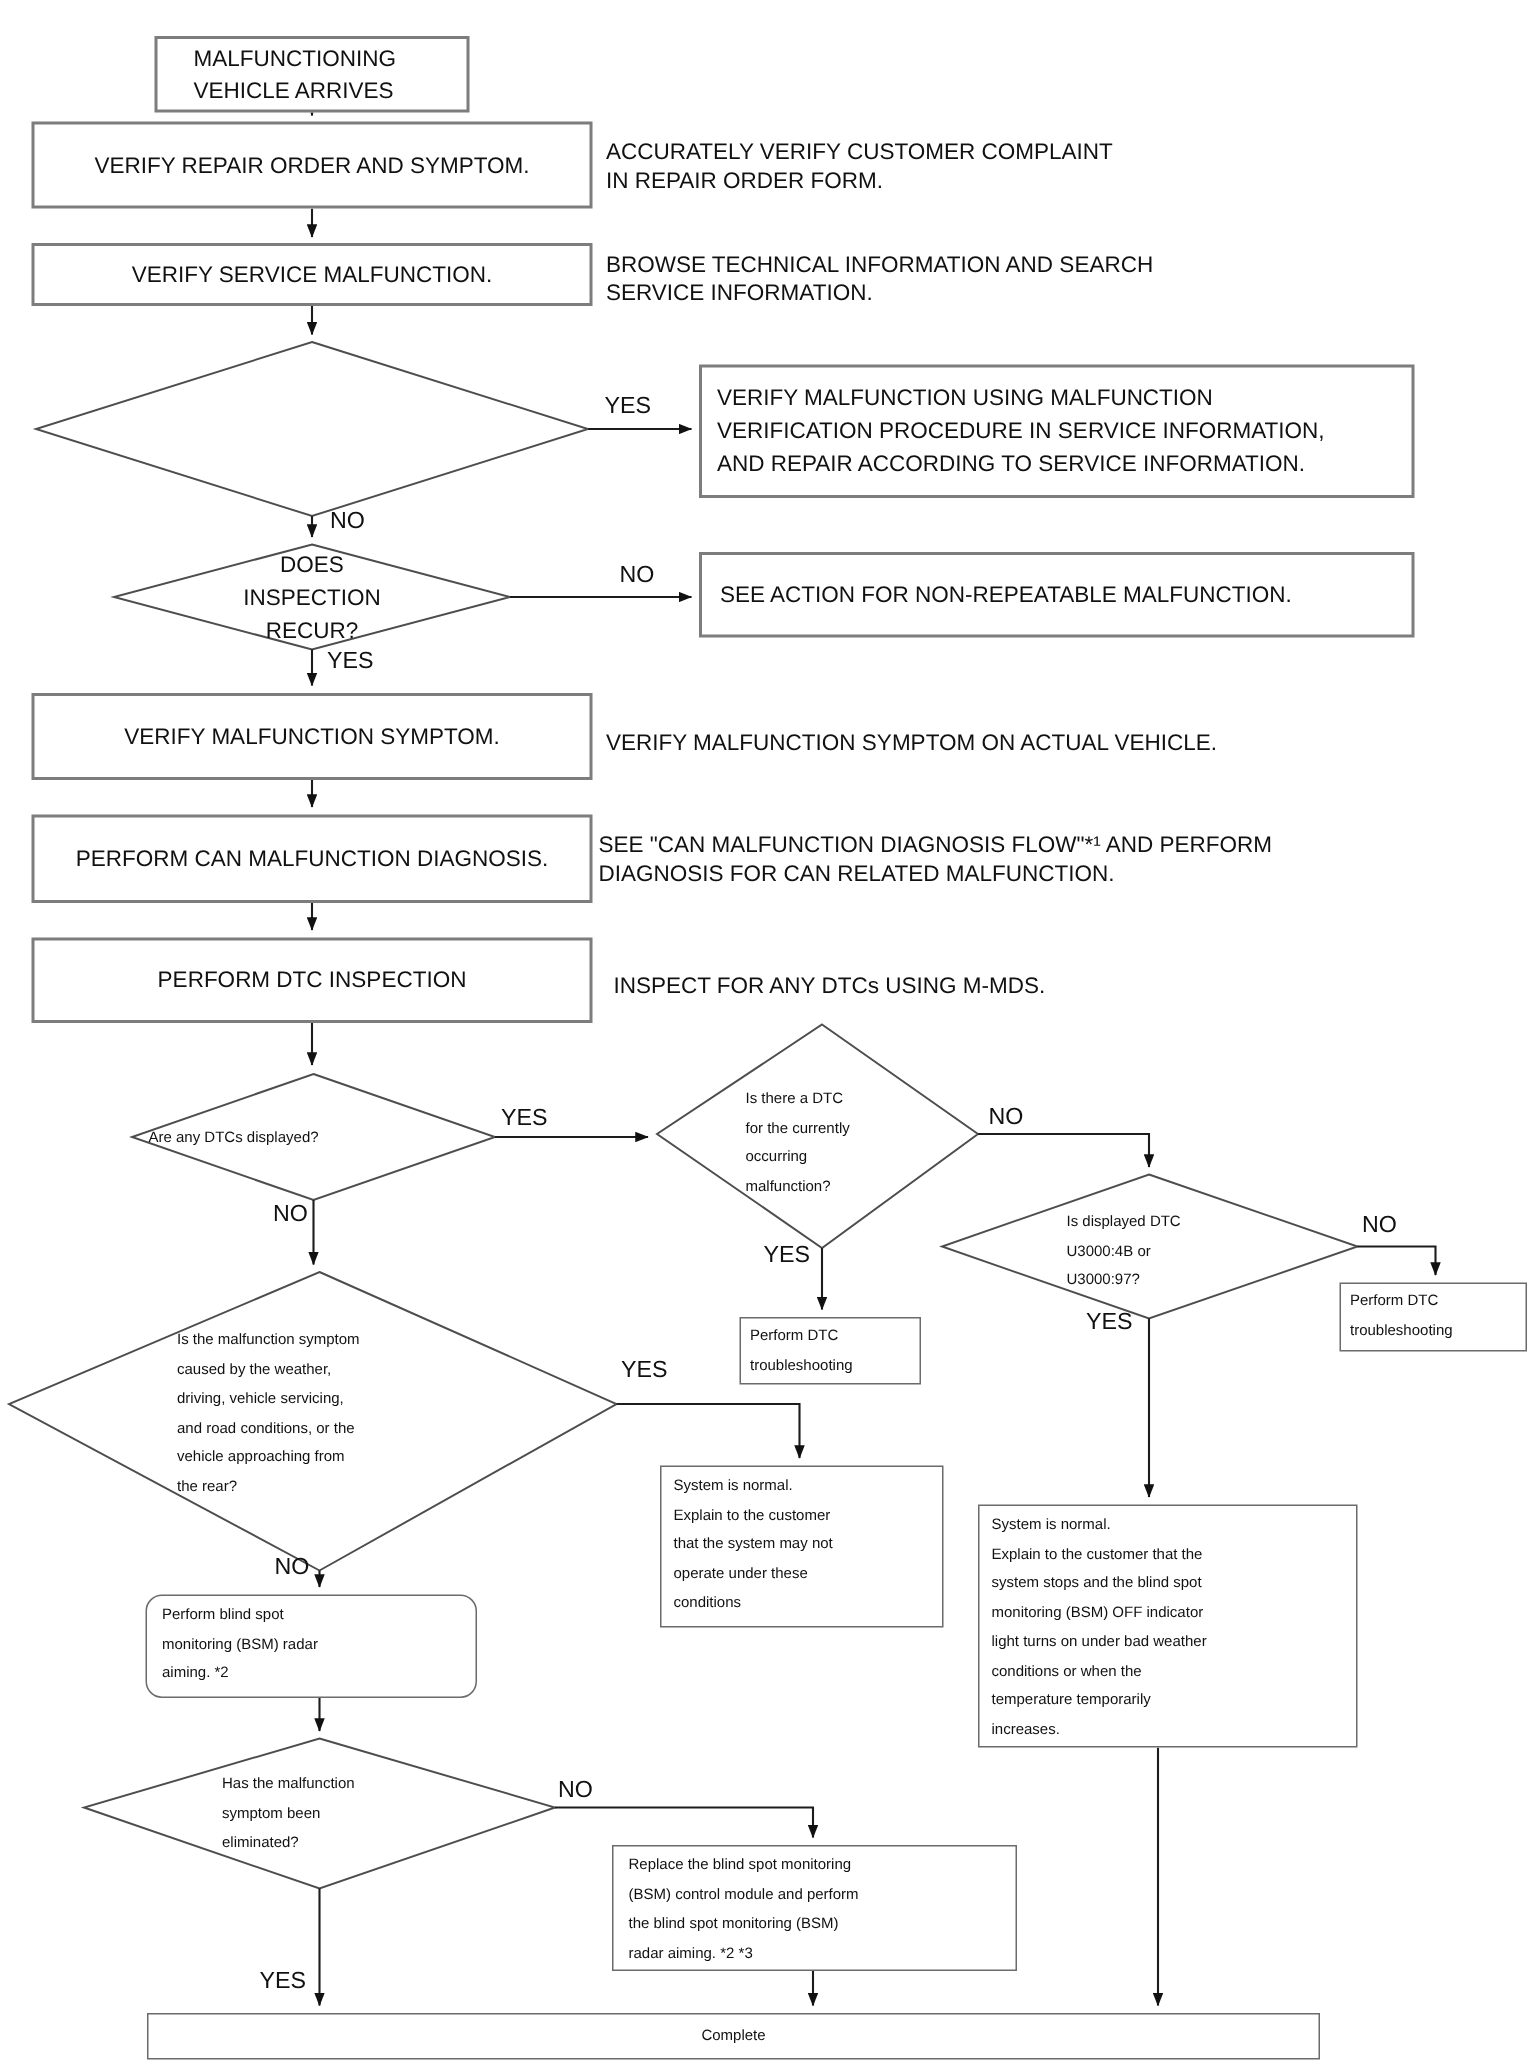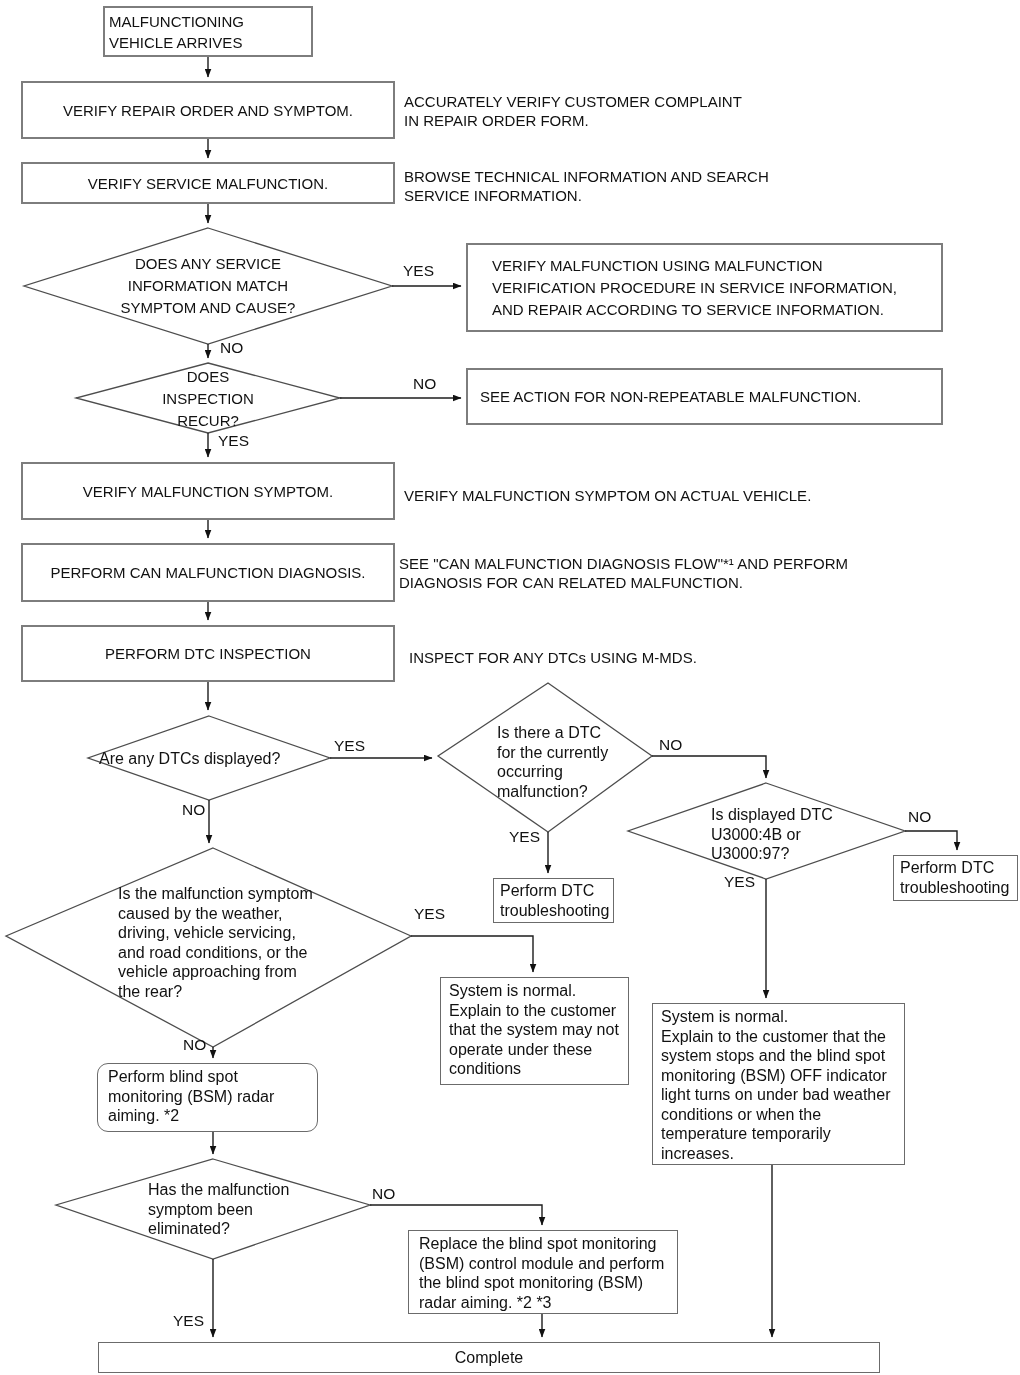--- a/index.html
+++ b/index.html
@@ -9,21 +9,21 @@
     overflow:hidden;
   }
   #wires{position:absolute;left:0;top:0;width:1020px;height:1375px;}
   .box{
     position:absolute;box-sizing:border-box;background:#fff;
     border:2px solid #7d7d7d;display:flex;
   }
   .thin{border-width:1.5px;border-color:#6b6b6b;}
   .pre{white-space:pre-line;}
   .caps{font-size:15px;line-height:21px;}
-  .lc{font-size:16px;line-height:19.5px;}
+  .lc{font-size:10px;line-height:19.5px;}
   .hv{align-items:center;justify-content:center;text-align:center;}
   .v{align-items:center;}
   .note{position:absolute;font-size:15px;line-height:19px;white-space:pre-line;}
   .dtext{position:absolute;white-space:pre-line;}
   .elabel{position:absolute;font-size:15.5px;line-height:16px;}
 </style>
 </head>
 <body>
 
 <div id="stage">
@@ -65,38 +65,35 @@
       <path d="M772,1165 L772,1337" marker-end="url(#arr)"></path>
       <path d="M411,936 L533,936 L533,972" marker-end="url(#arr)"></path>
       <path d="M213,1047 L213,1058" marker-end="url(#arr)"></path>
       <path d="M213,1132 L213,1154" marker-end="url(#arr)"></path>
       <path d="M370,1205 L542,1205 L542,1225" marker-end="url(#arr)"></path>
       <path d="M213,1259 L213,1337" marker-end="url(#arr)"></path>
       <path d="M542,1313 L542,1337" marker-end="url(#arr)"></path>
     </g>
   </svg>
 
-  <div class="box caps pre v" style="left:103px;top:6px;width:210px;height:51px;padding-left:4px;">MALFUNCTIONING
+  <div class="box caps pre v" style="left:103px;top:24px;width:210px;height:51px;padding-left:24px;">MALFUNCTIONING
 VEHICLE ARRIVES</div>
 
   <div class="box caps hv" style="left:21px;top:81px;width:374px;height:58px;">VERIFY REPAIR ORDER AND SYMPTOM.</div>
   <div class="note" style="left:404px;top:92px;width:430px;">ACCURATELY VERIFY CUSTOMER COMPLAINT
 IN REPAIR ORDER FORM.</div>
 
   <div class="box caps hv" style="left:21px;top:162px;width:374px;height:42px;">VERIFY SERVICE MALFUNCTION.</div>
   <div class="note" style="left:404px;top:167px;width:450px;">BROWSE TECHNICAL INFORMATION AND SEARCH
 SERVICE INFORMATION.</div>
 
-  <div class="dtext caps" style="left:108px;top:253px;width:200px;text-align:center;line-height:22px;">DOES ANY SERVICE
-INFORMATION MATCH
-SYMPTOM AND CAUSE?</div>
   <span class="elabel" style="left:403px;top:263px;">YES</span>
   <span class="elabel" style="left:220px;top:340px;">NO</span>
 
-  <div class="box caps pre v" style="left:466px;top:243px;width:477px;height:89px;padding-left:24px;line-height:22px;">VERIFY MALFUNCTION USING MALFUNCTION
+  <div class="box caps pre v" style="left:466px;top:243px;width:477px;height:89px;padding-left:10px;line-height:22px;">VERIFY MALFUNCTION USING MALFUNCTION
 VERIFICATION PROCEDURE IN SERVICE INFORMATION,
 AND REPAIR ACCORDING TO SERVICE INFORMATION.</div>
 
   <div class="dtext caps" style="left:128px;top:366px;width:160px;text-align:center;line-height:22px;">DOES
 INSPECTION
 RECUR?</div>
   <span class="elabel" style="left:413px;top:376px;">NO</span>
   <span class="elabel" style="left:218px;top:433px;">YES</span>
 
   <div class="box caps v" style="left:466px;top:368px;width:477px;height:57px;padding-left:12px;">SEE ACTION FOR NON-REPEATABLE MALFUNCTION.</div>

